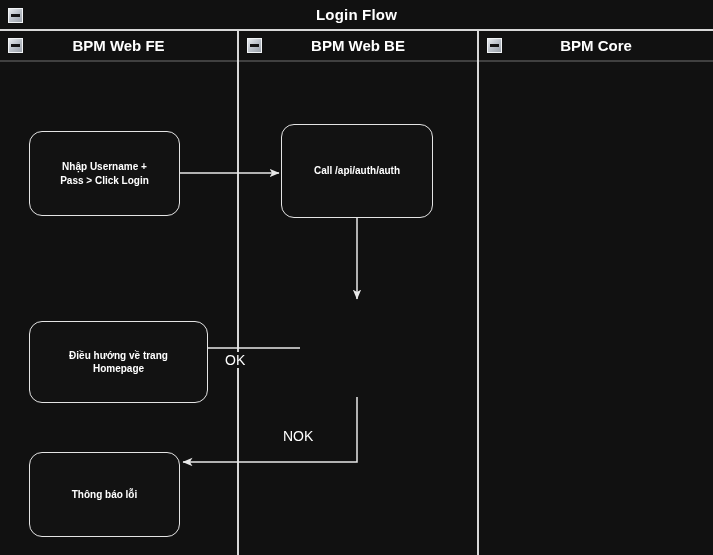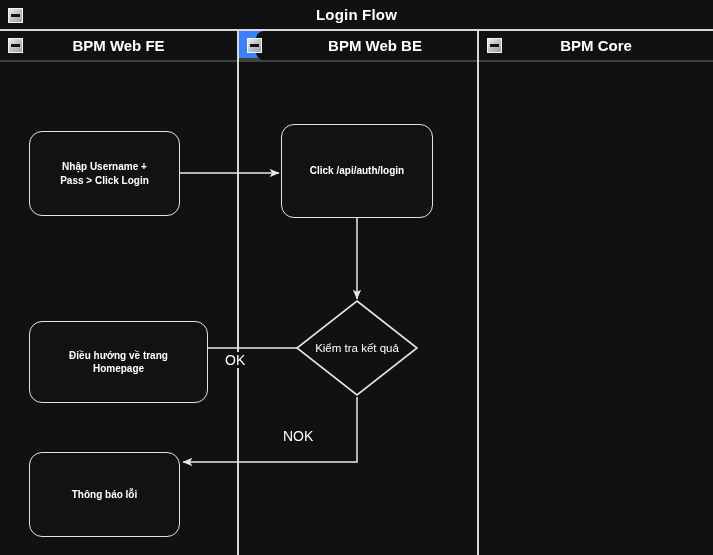--- a/index.html
+++ b/index.html
@@ -191,21 +191,21 @@
 
   <div class="pool-title-bar">
     <div class="pool-title-text">Login Flow</div>
   </div>
   <div class="collapse-icon" style="left:8px; top:8px;"></div>
 
   <div class="lane-header-row">
     <div class="lane-header" style="left:0px; width:237px;">
       <div class="lane-header-text">BPM Web FE</div>
     </div>
-    <div class="lane-header" style="left:256px; width:238px;border-radius:8px;">
+    <div class="lane-header" style="left:239px; width:238px;">
       <div class="lane-header-text">BPM Web BE</div>
     </div>
     <div class="lane-header" style="left:479px; width:234px;">
       <div class="lane-header-text">BPM Core</div>
     </div>
   </div>
   <div class="collapse-icon" style="left:8px;   top:38px;"></div>
   <div class="collapse-icon" style="left:247px; top:38px;"></div>
   <div class="collapse-icon" style="left:487px; top:38px;"></div>
 
@@ -231,29 +231,23 @@
 
     <path d="M357,397 L357,462 L183,462" stroke="#e8e8e8" stroke-width="1.5" fill="none" marker-end="url(#arrow-head)"></path>
   </svg>
 
   <div class="node task" style="left:29px; top:131px; width:151px; height:85px;">
     <span class="node-label">Nhập Username +
 Pass &gt; Click Login</span>
   </div>
 
   <div class="node task" style="left:281px; top:124px; width:152px; height:94px;">
-    <span class="node-label">Click /api/auth/login</span>
-  </div>
-
-  <div class="decision" style="left:296px; top:300px; width:122px; height:96px;">
-    <svg class="decision-shape" viewBox="0 0 122 96" preserveAspectRatio="none">
-      <polygon points="61,1 121,48 61,95 1,48" fill="#111111" stroke="#e4e4e4" stroke-width="1.6"></polygon>
-    </svg>
-    <span class="decision-label">Kiểm tra kết quả</span>
-  </div>
+    <span class="node-label">Call /api/auth/auth</span>
+  </div>
+
 
   <div class="node task" style="left:29px; top:321px; width:179px; height:82px;">
     <span class="node-label">Điều hướng về trang
 Homepage</span>
   </div>
 
   <div class="node task" style="left:29px; top:420px; width:151px; height:85px;margin-top:32px;">
     <span class="node-label">Thông báo lỗi</span>
   </div>
 

